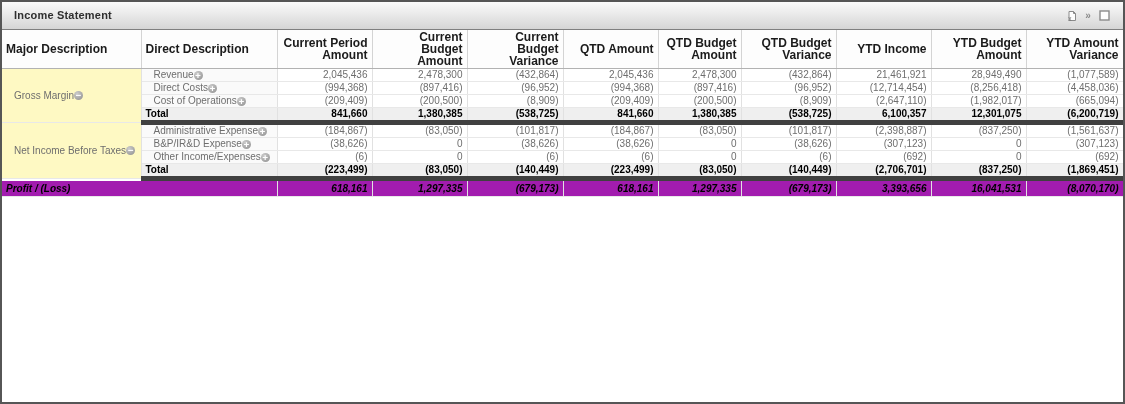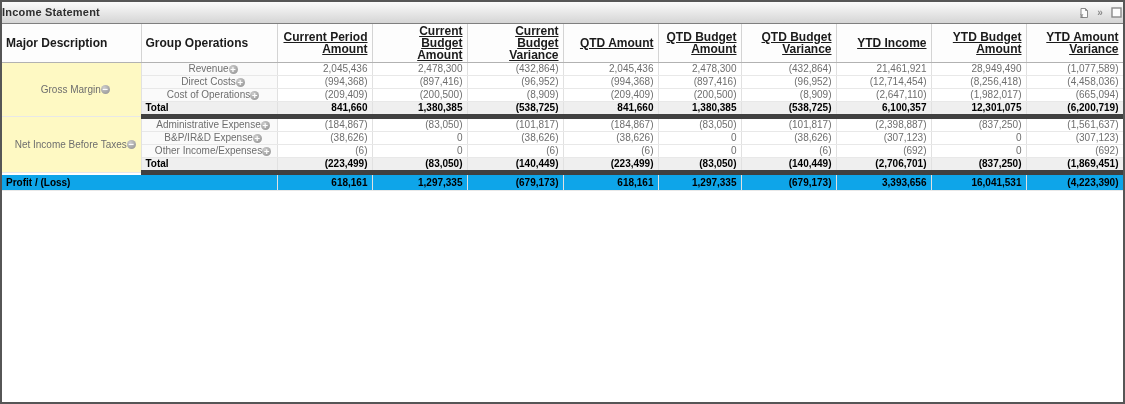--- a/index.html
+++ b/index.html
@@ -8,25 +8,25 @@
 
   .widget {
     width:1125px; height:404px;
     border:2px solid #565656;
     background:#fff;
     overflow:hidden;
   }
 
   
   .titlebar {
-    height:22px;
+    height:28px;
     background:linear-gradient(#fbfbfb, #d5d5d5);
     border-bottom:1px solid #7f7f7f;
     display:flex; align-items:center;
-    padding:0 0;
+    padding:0 12px;
   }
   .titlebar .title {
     font-size:11px; font-weight:bold; color:#2f2f2f;
     line-height:13px; letter-spacing:0.2px;
   }
   .titlebar .spacer { flex:1; }
   .cap-icon {
     display:inline-flex; align-items:center; justify-content:center;
     width:14px; height:12px; margin-left:2px; cursor:pointer;
   }
@@ -39,41 +39,41 @@
   }
   .pivot th {
     font-size:12px; font-weight:bold; color:#1b1b1b;
     background:#fdfdfd;
     border-right:1px solid #d4d4d4;
     border-bottom:1px solid #b2b2b2;
     height:26px; padding:1px 4px; vertical-align:middle;
     line-height:12px;
   }
   .pivot th.txt { text-align:left; }
-  .pivot th.num { text-align:right;text-decoration:underline; }
+  .pivot th.num { text-align:right; }
   .pivot td {
     border-right:1px solid #e1e1e1;
     border-bottom:1px solid #e8e8e8;
     height:12px; padding:0 4px;
     color:#6e6e6e; white-space:nowrap; overflow:hidden;
     line-height:12px;
   }
   .pivot td.num { text-align:right; }
   .pivot td.major { vertical-align:middle; color:#6e6e6e; background:#fef9c3; }
   .pivot td.glabel { background:#fafafa; }
   .pivot tr.total td {
     background:#efefef; color:#000; font-weight:bold;
     border-bottom:5px solid #404040; height:13px;
   }
   .pivot tr.grand td {
-    background:#0ea5e9; color:#000; font-weight:bold;
+    background:#a21caf; color:#000; font-weight:bold;
     border-top:1px solid #9d9d9d; border-bottom:1px solid #e8e8e8;
-    height:15px; line-height:15px;
-  }
-  .flexcell { display:flex; justify-content:center; align-items:center;padding-left:8px; }
+    height:15px; line-height:15px;font-style:italic;
+  }
+  .flexcell { display:flex; justify-content:flex-start; align-items:center;padding-left:8px; }
   .pm {
     display:inline-flex; align-items:center; justify-content:center;
     width:9px; height:9px; border-radius:50%;
     background:radial-gradient(circle at 35% 30%, #cccccc, #8d8d8d);
     color:#fff; font-size:9px; line-height:9px; font-weight:bold;
     flex:0 0 9px; cursor:pointer;
     font-family:"DejaVu Sans Mono", monospace;
   }
 </style>
 </head>
@@ -109,21 +109,21 @@
         <col style="width:95px">
       <col style="width:83px">
         <col style="width:95px">
         <col style="width:95px">
       <col style="width:95px">
         <col style="width:97px">
     </colgroup>
     <thead>
       <tr>
         <th class="txt">Major Description</th>
-        <th class="txt">Group Operations</th>
+        <th class="txt">Direct Description</th>
         <th class="num">Current Period Amount</th>
         <th class="num">Current Budget Amount</th>
         <th class="num">Current Budget Variance</th>
         <th class="num">QTD Amount</th>
         <th class="num">QTD Budget Amount</th>
         <th class="num">QTD Budget Variance</th>
         <th class="num">YTD Income</th>
         <th class="num">YTD Budget Amount</th>
         <th class="num">YTD Amount Variance</th>
       </tr>
@@ -270,18 +270,18 @@
         <tr class="grand">
           <td class="" colspan="2">Profit / (Loss)</td>
           <td class="num">618,161</td>
           <td class="num">1,297,335</td>
           <td class="num">(679,173)</td>
           <td class="num">618,161</td>
           <td class="num">1,297,335</td>
           <td class="num">(679,173)</td>
           <td class="num">3,393,656</td>
           <td class="num">16,041,531</td>
-          <td class="num">(4,223,390)</td>
+          <td class="num">(8,070,170)</td>
         </tr>
       </tbody>
   </table>
 
 </div>
 
 </body></html>

